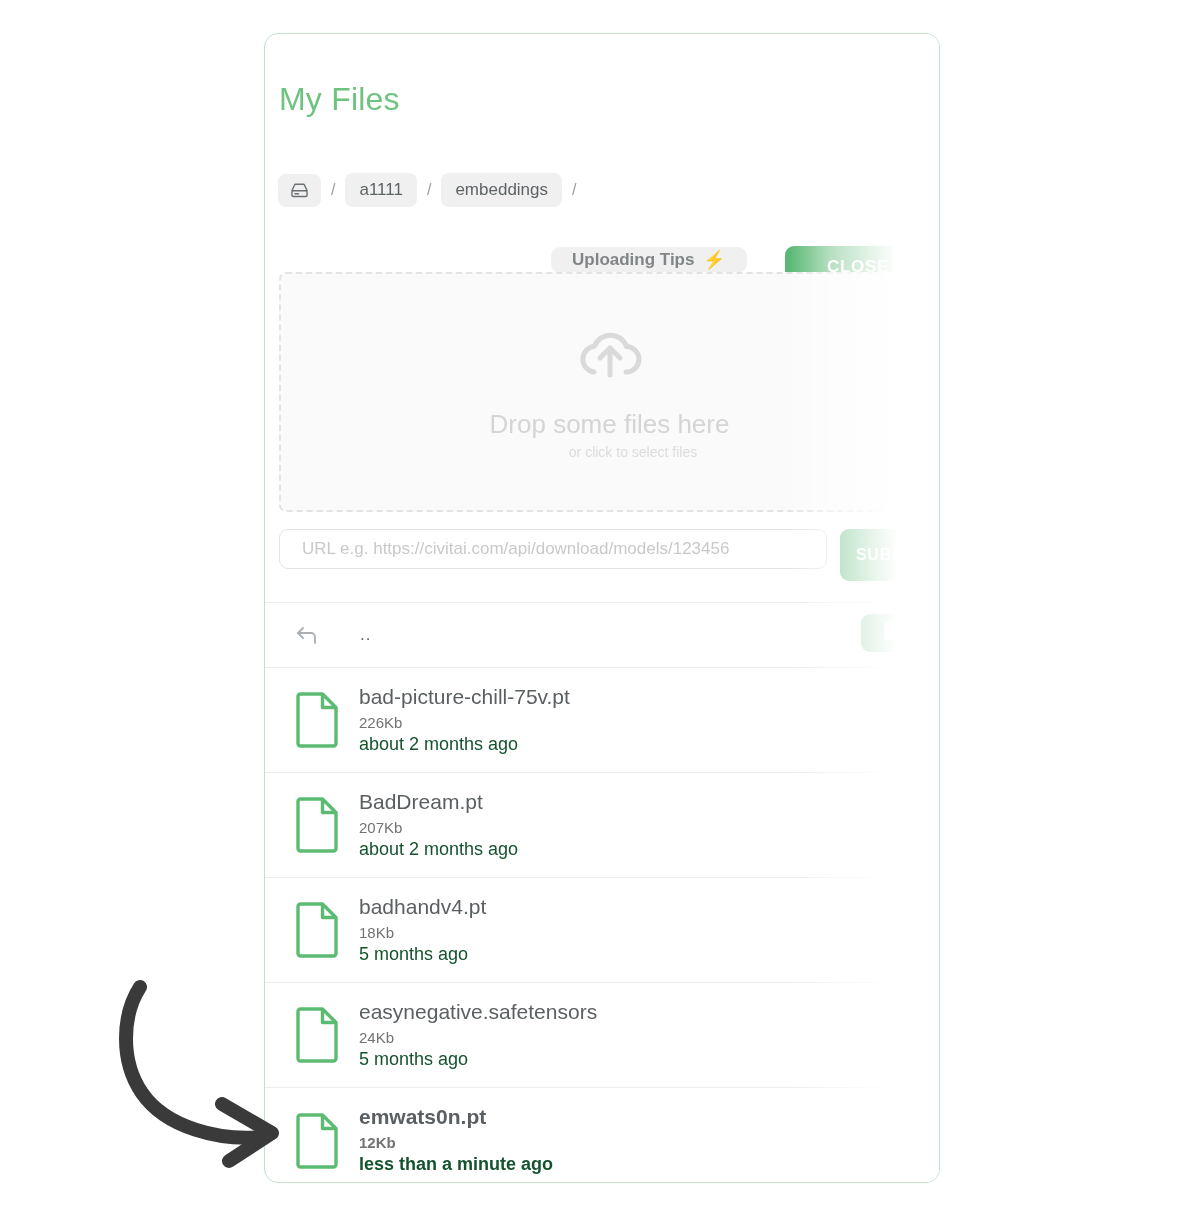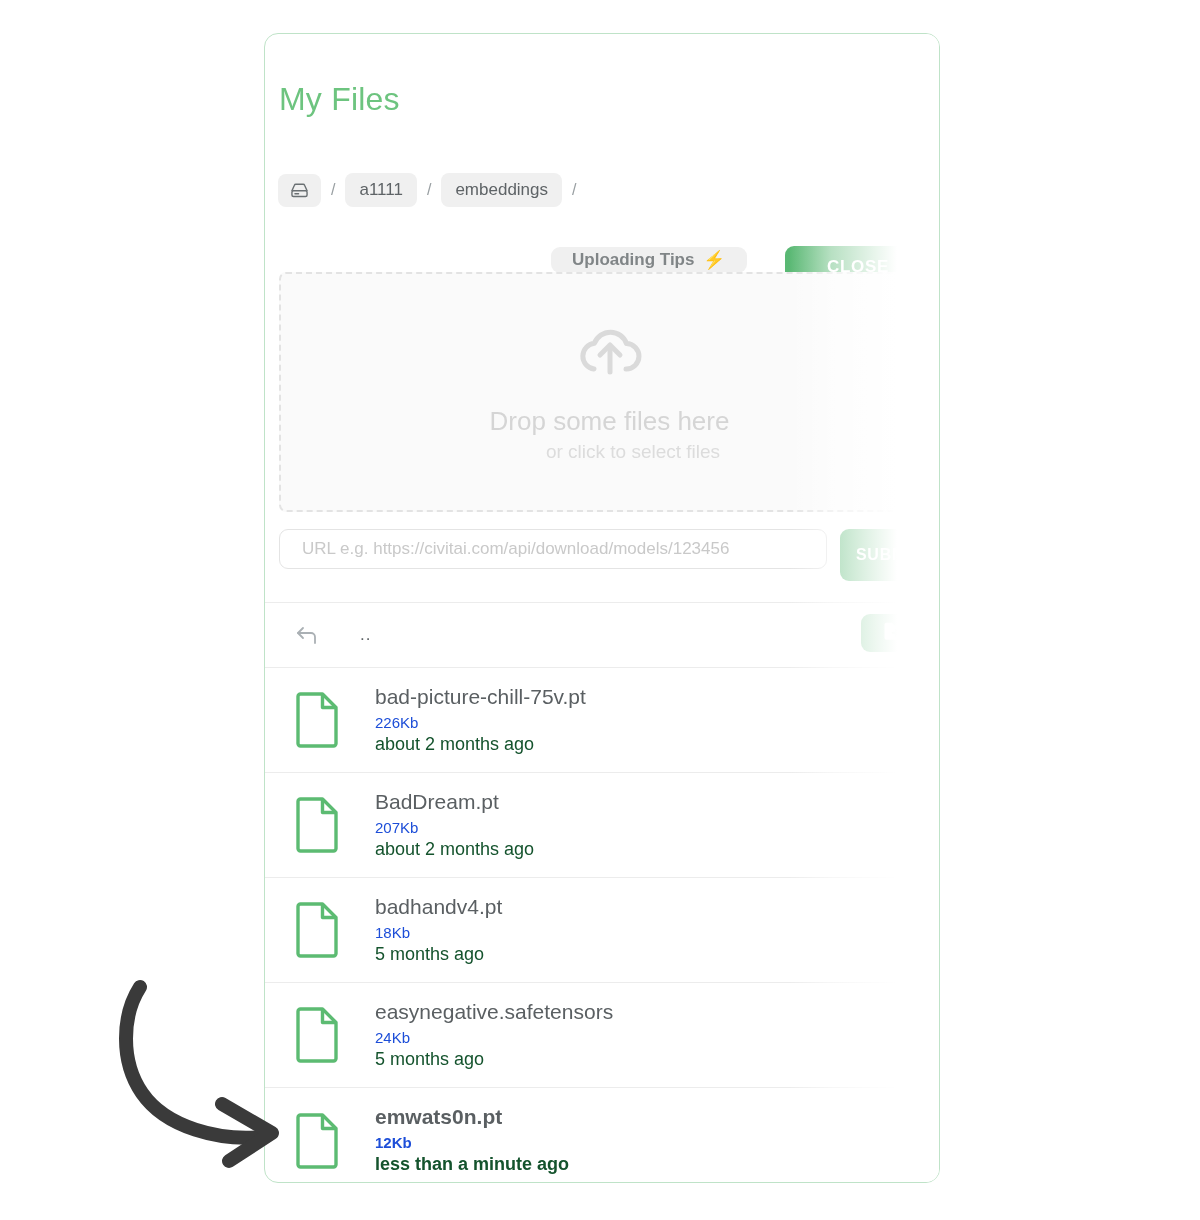--- a/index.html
+++ b/index.html
@@ -76,21 +76,21 @@
     position: absolute; left: 14px; top: 238px;
     width: 661px; height: 240px;
     background: #fafafa;
     border: 2px dashed #e3e3e3;
     border-radius: 7px;
     display: flex; flex-direction: column;
     align-items: center; justify-content: center;
   }
   .cloud-ico { margin-bottom: 22px; }
   .dz-main { font-size: 26px; color: #d5d5d5; font-weight: 400; }
-  .dz-sub  { font-size: 19px; color: #dcdcdc; margin-top: 4px; margin-left: 47px; }
+  .dz-sub  { font-size: 14px; color: #dcdcdc; margin-top: 4px; margin-left: 47px; }
 
   
   .url-input {
     position: absolute; left: 14px; top: 495px;
     width: 548px; height: 40px;
     border: 1px solid #e4e4e4; border-radius: 9px;
     background: #fff; padding: 0 22px;
     font-size: 17px; font-family: "Liberation Sans", sans-serif;
     color: #3d3d3d; outline: none;
   }
@@ -127,23 +127,23 @@
   
   .file-list { position: absolute; left: 0; top: 634px; width: 100%; }
   .file-row {
     height: 105px;
     border-bottom: 1px solid #ececec;
     display: flex; align-items: center;
     padding-left: 26px;
   }
   .file-row:last-child { border-bottom: none; font-weight: bold; }
   .file-ico { width: 52px; flex: 0 0 52px; display:flex; align-items:center; justify-content:center; }
-  .file-meta { margin-left: 32px; }
+  .file-meta { margin-left: 16px; }
   .f-name { font-size: 21px; color: #5a5f62; line-height: 1.18; }
-  .f-size { font-size: 15px; color: #1d4ed8; margin-top: 4px; line-height: 1.2; }
+  .f-size { font-size: 15px; color: #737373; margin-top: 4px; line-height: 1.2; }
   .f-date { font-size: 18px; color: #14532d; margin-top: 2px; line-height: 1.2; }
 
   
   .annot { position: absolute; left: 110px; top: 965px; z-index: 60; pointer-events: none; }
 </style>
 </head>
 <body>
 
 <div class="stage">
 

